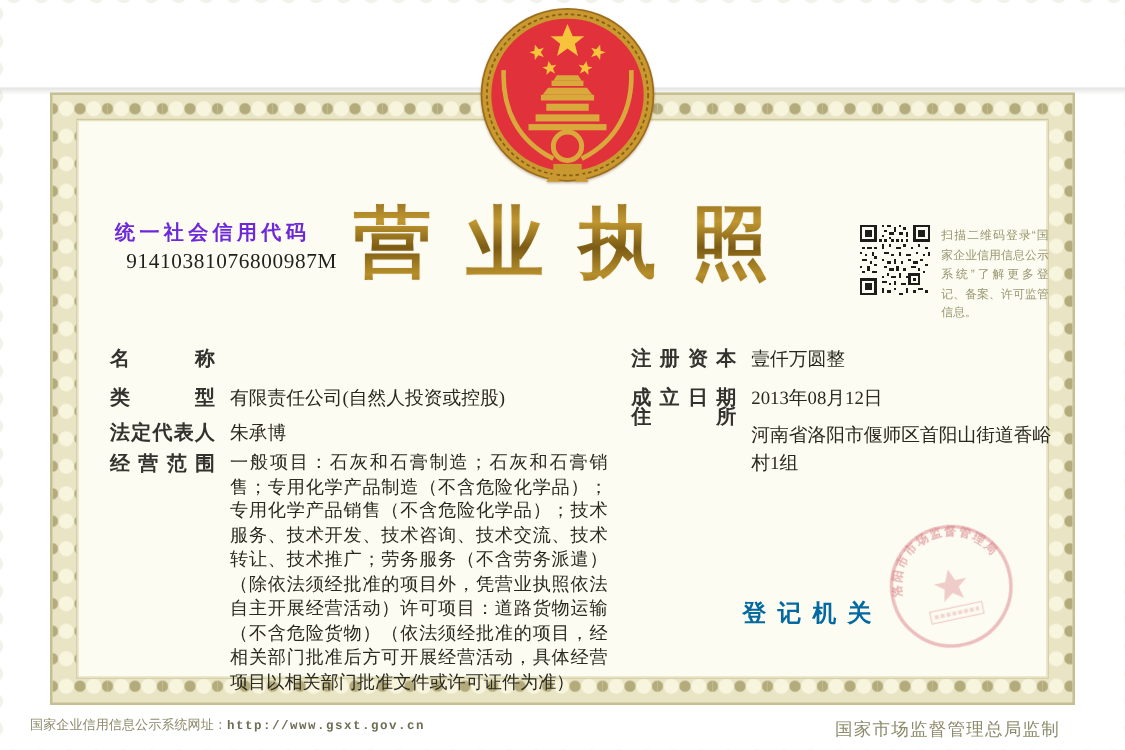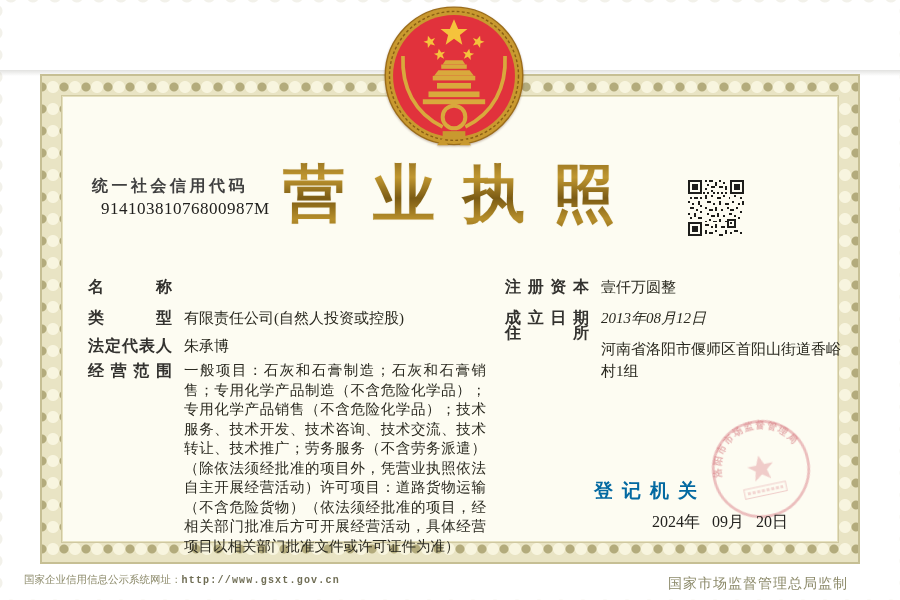--- a/index.html
+++ b/index.html
@@ -46,21 +46,21 @@
   }
   .content{position:absolute;inset:0;z-index:5;}
 
   
   .emblem{position:absolute;left:383px;top:5px;width:142px;height:146px;z-index:6;
     filter:drop-shadow(0 1px 1px rgba(80,40,20,.35));}
 
   
   .credit-label{
     position:absolute;left:92px;top:176px;
-    font-size:16px;font-weight:700;letter-spacing:3.5px;color:#404040;
+    font-size:16px;font-weight:700;letter-spacing:3.5px;color:#6d28d9;
   }
   .credit-value{
     position:absolute;left:101px;top:199px;
     font-family:"Liberation Serif",serif;font-size:17px;color:#21201e;letter-spacing:.5px;
   }
 
   
   .license-title{
     position:absolute;left:283px;top:152px;
     font-size:62px;font-weight:700;letter-spacing:28px;white-space:nowrap;
@@ -180,57 +180,57 @@
     <g fill="#1d1d1b">
       <rect x="2" y="2" width="3" height="3"></rect>
         <rect x="24" y="2" width="3" height="3"></rect>
         <rect x="2" y="24" width="3" height="3"></rect>
       <rect x="20" y="20" width="5" height="5"></rect>
     </g>
     <rect x="21" y="21" width="3" height="3" fill="#fdfcf2"></rect>
     <rect x="22" y="22" width="1" height="1" fill="#1d1d1b"></rect>
     <path fill="#1d1d1b" d="M9,0h1v1h-1z M11,0h2v1h-2z M14,1h1v2h-1z M16,0h1v1h-1z M18,1h1v1h-1z M10,2h1v1h-1z M12,3h2v1h-2z M16,3h2v1h-2z M19,3h1v2h-1z M9,4h1v1h-1z M12,5h1v1h-1z M8,6h1v1h-1z M10,6h1v1h-1z M13,6h1v1h-1z M15,6h1v1h-1z M17,6h1v1h-1z M19,6h1v1h-1z M1,9h1v1h-1z M3,9h2v1h-2z M6,9h1v1h-1z M0,11h1v1h-1z M5,11h1v2h-1z M2,12h1v1h-1z M6,13h1v1h-1z M1,14h2v1h-2z M4,15h1v1h-1z M6,16h1v1h-1z M0,17h1v1h-1z M3,17h1v2h-1z M1,19h1v1h-1z M5,19h2v1h-2z M9,8h1v2h-1z M12,8h1v1h-1z M15,9h2v1h-2z M18,8h1v1h-1z M21,9h1v1h-1z M24,8h1v1h-1z M27,9h1v1h-1z M10,11h2v1h-2z M13,12h1v1h-1z M16,11h1v2h-1z M19,12h2v1h-2z M23,11h1v1h-1z M26,12h1v1h-1z M28,11h1v2h-1z M9,14h1v1h-1z M11,15h2v1h-2z M14,14h1v2h-1z M17,15h1v1h-1z M20,14h1v1h-1z M22,15h2v1h-2z M25,14h1v1h-1z M27,16h1v1h-1z M10,17h1v1h-1z M12,18h2v1h-2z M15,17h1v2h-1z M18,18h1v1h-1z M21,17h2v1h-2z M24,18h1v1h-1z M26,19h1v1h-1z M9,21h1v1h-1z M11,20h1v1h-1z M13,21h2v1h-2z M16,20h1v2h-1z M19,21h1v1h-1z M9,23h2v1h-2z M12,24h1v1h-1z M14,23h1v2h-1z M17,24h2v1h-2z M9,26h1v2h-1z M11,27h2v1h-2z M14,26h1v1h-1z M16,28h2v1h-2z M19,26h1v2h-1z M22,27h1v1h-1z M24,26h2v1h-2z M27,27h1v1h-1z"></path>
   </svg>
+  <div class="qr-caption">扫描二维码登录“国家企业信用信息公示系统”了解更多登记、备案、许可监管信息。</div>
 
   <span class="flabel" style="left:88px;top:277px;">名称</span>
 
   <span class="flabel" style="left:88px;top:308px;">类型</span>
   <span class="fvalue" style="left:184px;top:309px;text-align:right;">有限责任公司(自然人投资或控股)</span>
 
   <span class="flabel" style="left:88px;top:336px;">法定代表人</span>
   <span class="fvalue" style="left:184px;top:337px;">朱承博</span>
 
   <span class="flabel" style="left:88px;top:361px;">经营范围</span>
   <span class="fvalue scope-value" style="left:184px;top:361px;">一般项目：石灰和石膏制造；石灰和石膏销售；专用化学产品制造（不含危险化学品）；专用化学产品销售（不含危险化学品）；技术服务、技术开发、技术咨询、技术交流、技术转让、技术推广；劳务服务（不含劳务派遣）（除依法须经批准的项目外，凭营业执照依法自主开展经营活动）许可项目：道路货物运输（不含危险货物）（依法须经批准的项目，经相关部门批准后方可开展经营活动，具体经营项目以相关部门批准文件或许可证件为准）</span>
 
   <span class="flabel" style="left:505px;top:277px;">注册资本</span>
   <span class="fvalue" style="left:601px;top:278px;">壹仟万圆整</span>
 
   <span class="flabel" style="left:505px;top:308px;">成立日期</span>
-  <span class="fvalue" style="left:601px;top:309px;font-style:italic;">2013年08月12日</span>
+  <span class="fvalue" style="left:601px;top:309px;">2013年08月12日</span>
 
   <span class="flabel" style="left:505px;top:323px;">住所</span>
   <span class="fvalue addr-value" style="left:601px;top:338px;">河南省洛阳市偃师区首阳山街道香峪村1组</span>
 
   <div class="reg-label">登记机关</div>
 
   <svg class="seal" viewBox="0 0 100 100">
     <defs>
       <path id="sealArcPath" d="M13,58 A38,38 0 1 1 87,58" fill="none"></path>
       <polygon id="sealStar" points="0,-13 3.82,-4.02 12.36,-4.02 5.41,1.53 7.64,10.51 0,5.2 -7.64,10.51 -5.41,1.53 -12.36,-4.02 -3.82,-4.02"></polygon>
     </defs>
     <circle cx="50" cy="50" r="45" fill="none" stroke="rgba(214,112,122,.55)" stroke-width="2.6"></circle>
     <text font-size="9" fill="rgba(205,95,105,.62)" letter-spacing="1.5" font-weight="700">
       <textPath href="#sealArcPath" startOffset="6%">洛阳市市场监督管理局</textPath>
     </text>
     <use href="#sealStar" x="50" y="50" fill="rgba(214,112,122,.42)"></use>
     <rect x="30" y="66" width="40" height="9" fill="none" stroke="rgba(214,112,122,.4)" stroke-width="1"></rect>
     <path d="M33,70.5 h34" stroke="rgba(214,112,122,.35)" stroke-width="3" stroke-dasharray="3,1.5"></path>
   </svg>
 
-  <div class="issue-date">2024年   09月   20日</div>
 
   <div class="footer-left">
     <span>国家企业信用信息公示系统网址：</span><span class="url">http://www.gsxt.gov.cn</span>
   </div>
   <div class="footer-right">国家市场监督管理总局监制</div>
 
 </div>
 
 </body></html>

